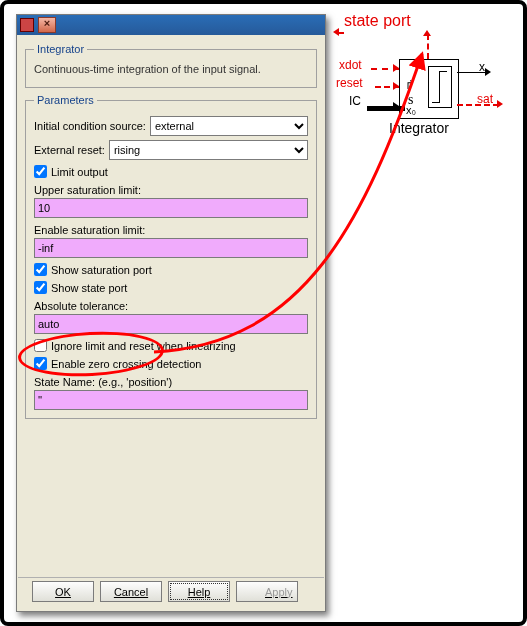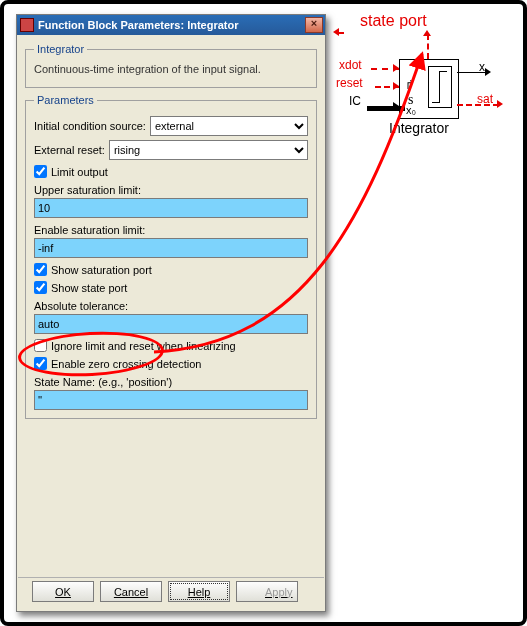--- a/index.html
+++ b/index.html
@@ -96,21 +96,21 @@
     width: 13px; height: 13px; margin:0;
   }
   .fieldlbl { margin-top: 6px; }
   input.txt {
     width: 100%;
     box-sizing: border-box;
     height: 20px;
     font-size: 11px;
     padding: 1px 3px;
     border: 1px solid #7b7b7b;
-    background: #7dd3fc;
+    background: #f0abfc;
     margin-top: 2px;
   }
   .btnbar {
     position: absolute;
     left: 1px; right: 1px; bottom: 4px;
     height: 26px;
     border-top: 1px solid #b0b0b0;
     display: flex;
     justify-content: flex-start;
     gap: 6px;
@@ -173,21 +173,21 @@
     position:absolute; left:11px; top:4px; width:7px; height:1px; background:#000;
   }
   .blk .s { position:absolute; left:8px; top:32px; font-size:14px; font-family: "Times New Roman", serif;}
   .blk .xo{ position:absolute; left:6px; bottom:2px; font-size:11px;}
   .blk .ris{ position:absolute; left:5px; top:20px; font-size:12px; line-height:10px;}
   .blk-label {
     position:absolute; left:50px; top:106px; font-size:14px;
   }
   .dtext { position:absolute; font-size:12px; color:#e60000; }
   .dtext.black { color:#000; }
-  .state-port { left:5px; top:-2px; font-size:16px;margin-left:16px; }
+  .state-port { left:5px; top:-2px; font-size:16px; }
   .xdot { left:0px; top:44px; }
   .reset{ left:-3px; top:62px; }
   .IC   { left:10px; top:80px; color:#000;}
   .xr   { left:140px; top:46px; color:#000;}
   .sat  { left:138px; top:78px; }
 
   
   .darrow {
     position:absolute; border-top:2px dashed #e60000;
   }
@@ -218,21 +218,20 @@
   }
 </style>
 </head>
 <body>
 
 <div class="canvas">
 
   <div class="dialog">
     <div class="titlebar">
       <div class="ticon"></div>
-      <div class="title">Function Block Parameters: Integrator</div>
       <div class="closebtn">×</div>
     </div>
 
     <div class="body">
 
       <fieldset>
         <legend>Integrator</legend>
         <div class="desc">Continuous-time integration of the input signal.</div>
       </fieldset>
 

